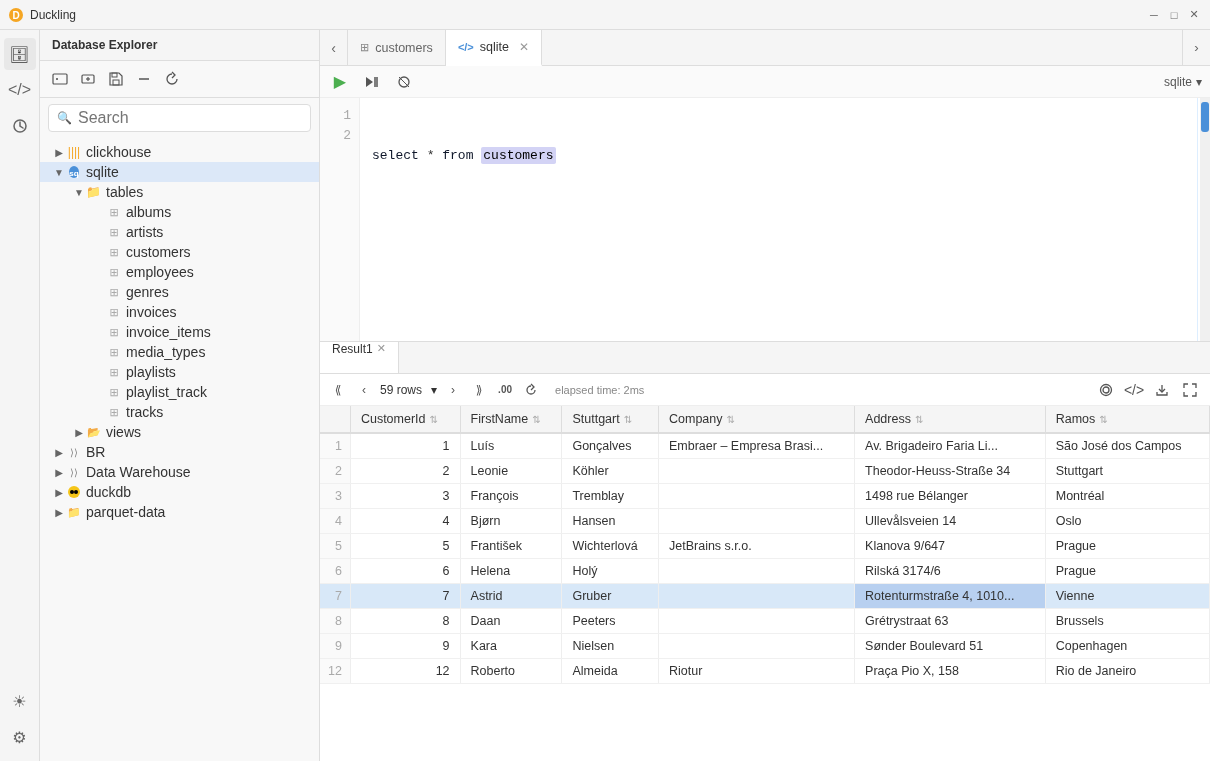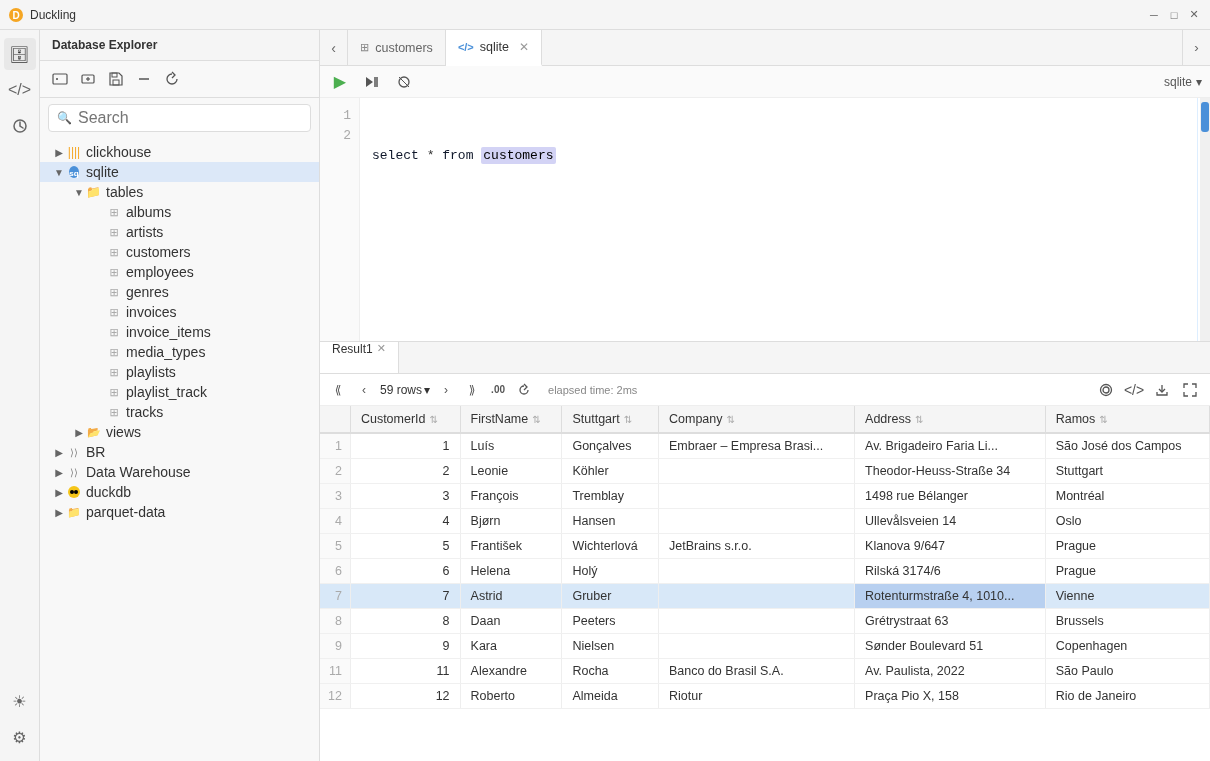--- a/index.html
+++ b/index.html
@@ -70,21 +70,21 @@
     .tbl { color: #000; background: #d3d3f5; padding: 1px 2px; border-radius: 2px; }
 
     
     .results-panel { border-top: 1px solid #ddd; display: flex; flex-direction: column; height: 420px; }
     .results-tabs { height: 32px; background: #f5f5f5; border-bottom: 1px solid #ddd; display: flex; align-items: stretch; }
     .result-tab { display: flex; padding: 0 12px; gap: 4px; font-size: 12px; cursor: pointer; border-right: 1px solid #ddd; color: #555; }
     .result-tab.active { background: white; color: #333; }
     .result-tab-close { font-size: 11px; color: #999; }
     .results-toolbar { height: 32px; border-bottom: 1px solid #eee; display: flex; align-items: center; padding: 0 8px; gap: 6px; background: white; font-size: 12px; }
     .results-nav-btn { width: 20px; height: 20px; display: flex; align-items: center; justify-content: center; cursor: pointer; color: #555; border: none; background: none; font-size: 12px; }
-    .row-count { color: #333; font-size: 12px; display: flex; gap: 2px; }
+    .row-count { color: #333; font-size: 12px; display: flex; gap: 9px; }
     .elapsed { color: #888; font-size: 11px; margin-left: 8px; }
     .results-toolbar-right { margin-left: auto; display: flex; gap: 4px; }
     .rt-btn { width: 24px; height: 24px; display: flex; align-items: center; justify-content: center; cursor: pointer; color: #555; border: none; background: none; border-radius: 3px; font-size: 14px; }
 
     
     .table-container { flex: 1; overflow: auto; position: relative; }
     table { border-collapse: collapse; width: 100%; font-size: 12.5px; }
     thead { position: sticky; top: 0; background: #f5f5f5; z-index: 10; }
     th { padding: 6px 10px; text-align: left; border-right: 1px solid #ddd; border-bottom: 2px solid #ddd; font-weight: 500; color: #333; white-space: nowrap; }
     th .col-header { display: flex; align-items: center; gap: 4px; }
@@ -526,29 +526,20 @@
               <tr>
     <td style="color:#aaa;text-align:right;background:#fafafa;padding:5px 8px;">9</td>
     <td style="text-align:right">9</td>
     <td>Kara</td>
     <td>Nielsen</td>
     <td class="null-val"><null></null></td>
     <td>Sønder Boulevard 51</td>
     <td>Copenhagen</td>
   </tr>
               <tr>
-    <td style="color:#aaa;text-align:right;background:#fafafa;padding:5px 8px;">11</td>
-    <td style="text-align:right">11</td>
-    <td>Alexandre</td>
-    <td>Rocha</td>
-    <td>Banco do Brasil S.A.</td>
-    <td>Av. Paulista, 2022</td>
-    <td>São Paulo</td>
-  </tr>
-              <tr>
     <td style="color:#aaa;text-align:right;background:#fafafa;padding:5px 8px;">12</td>
     <td style="text-align:right">12</td>
     <td>Roberto</td>
     <td>Almeida</td>
     <td>Riotur</td>
     <td>Praça Pio X, 158</td>
     <td>Rio de Janeiro</td>
   </tr>
             </tbody>
         </table>

